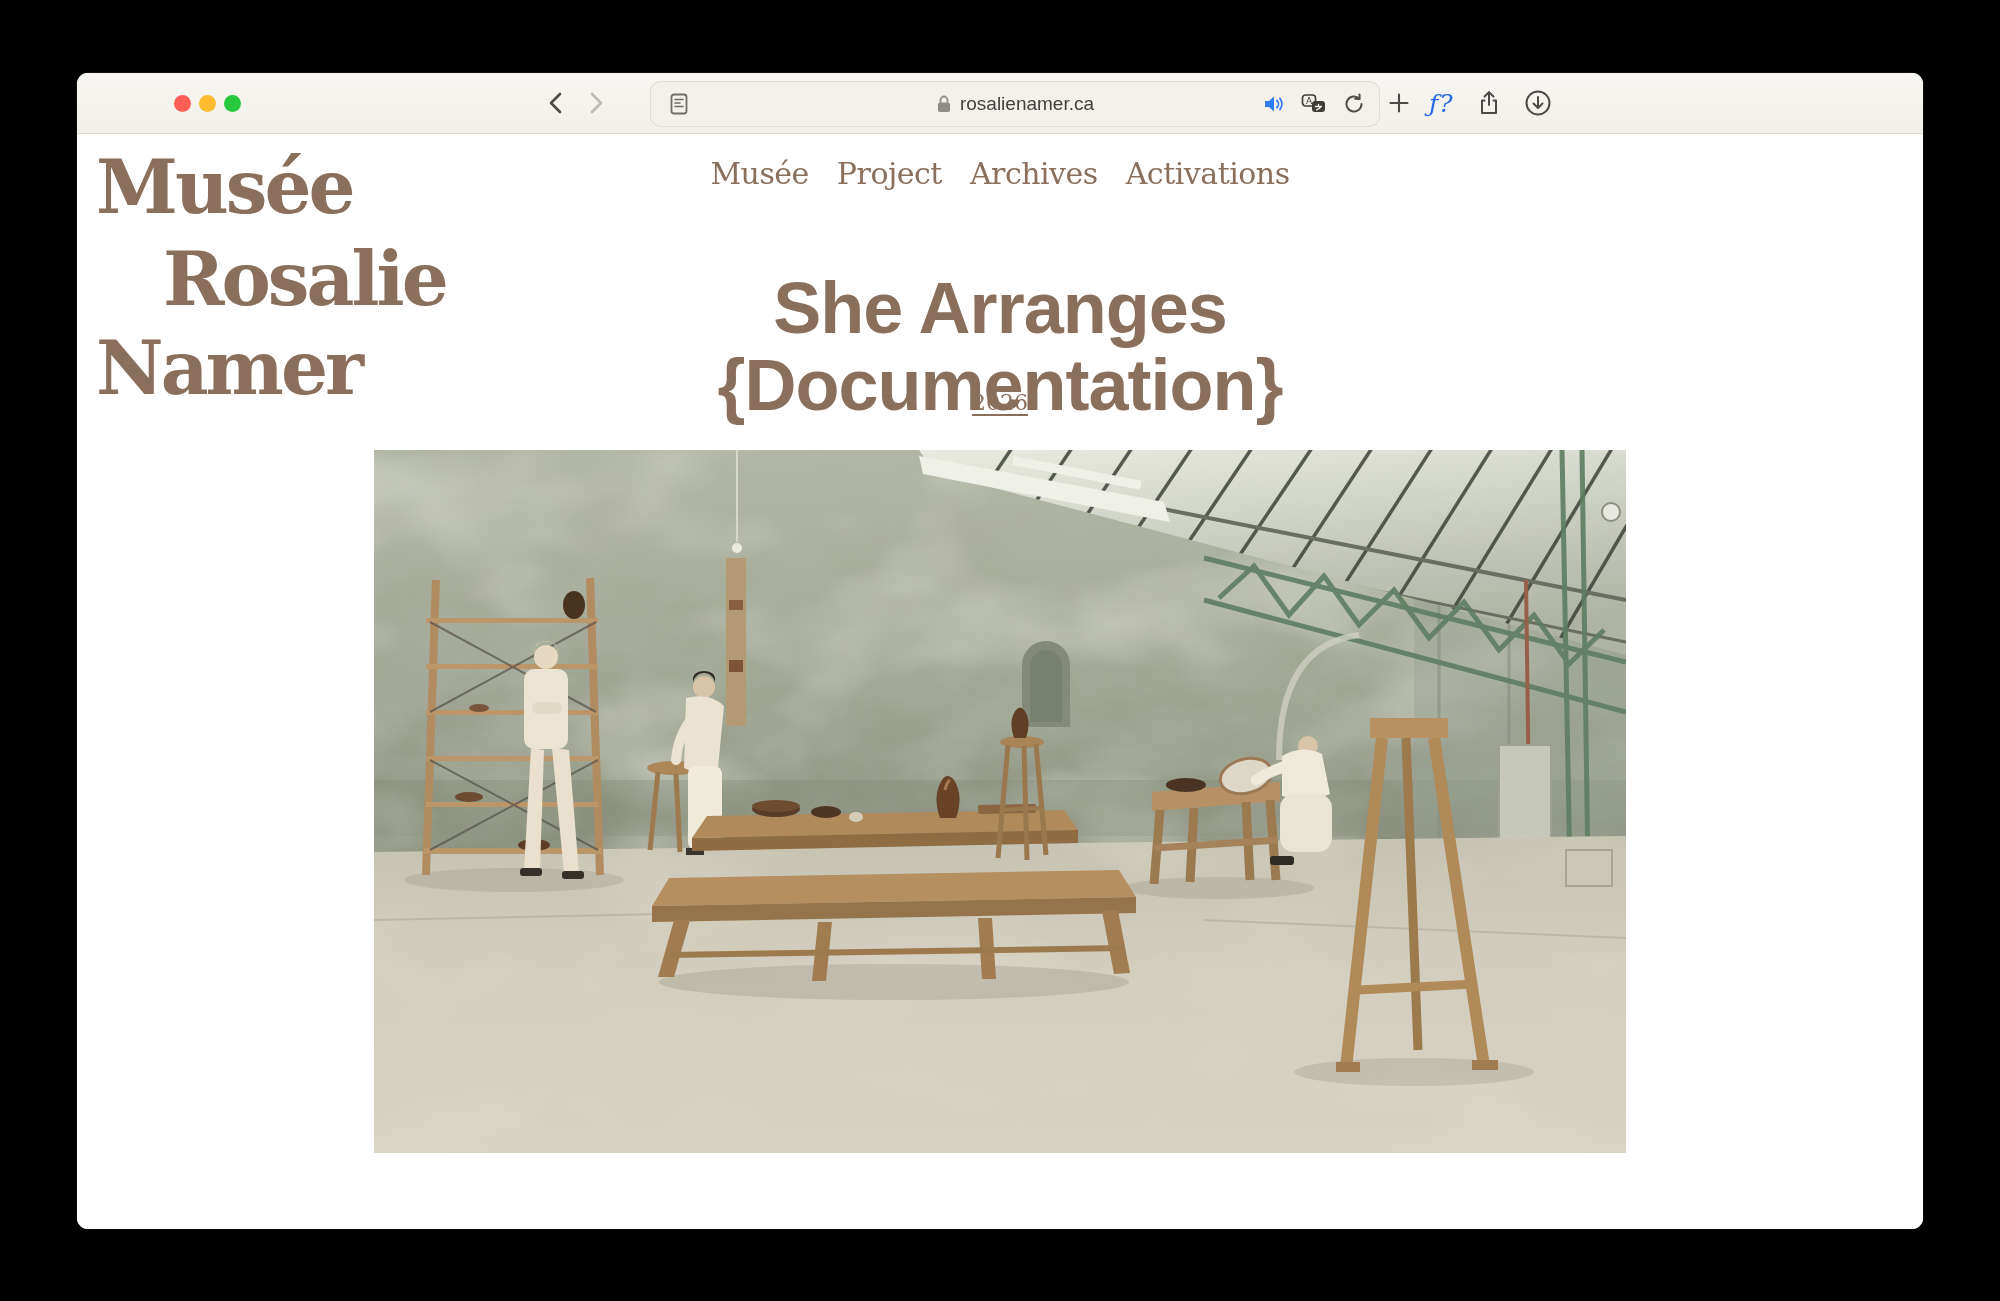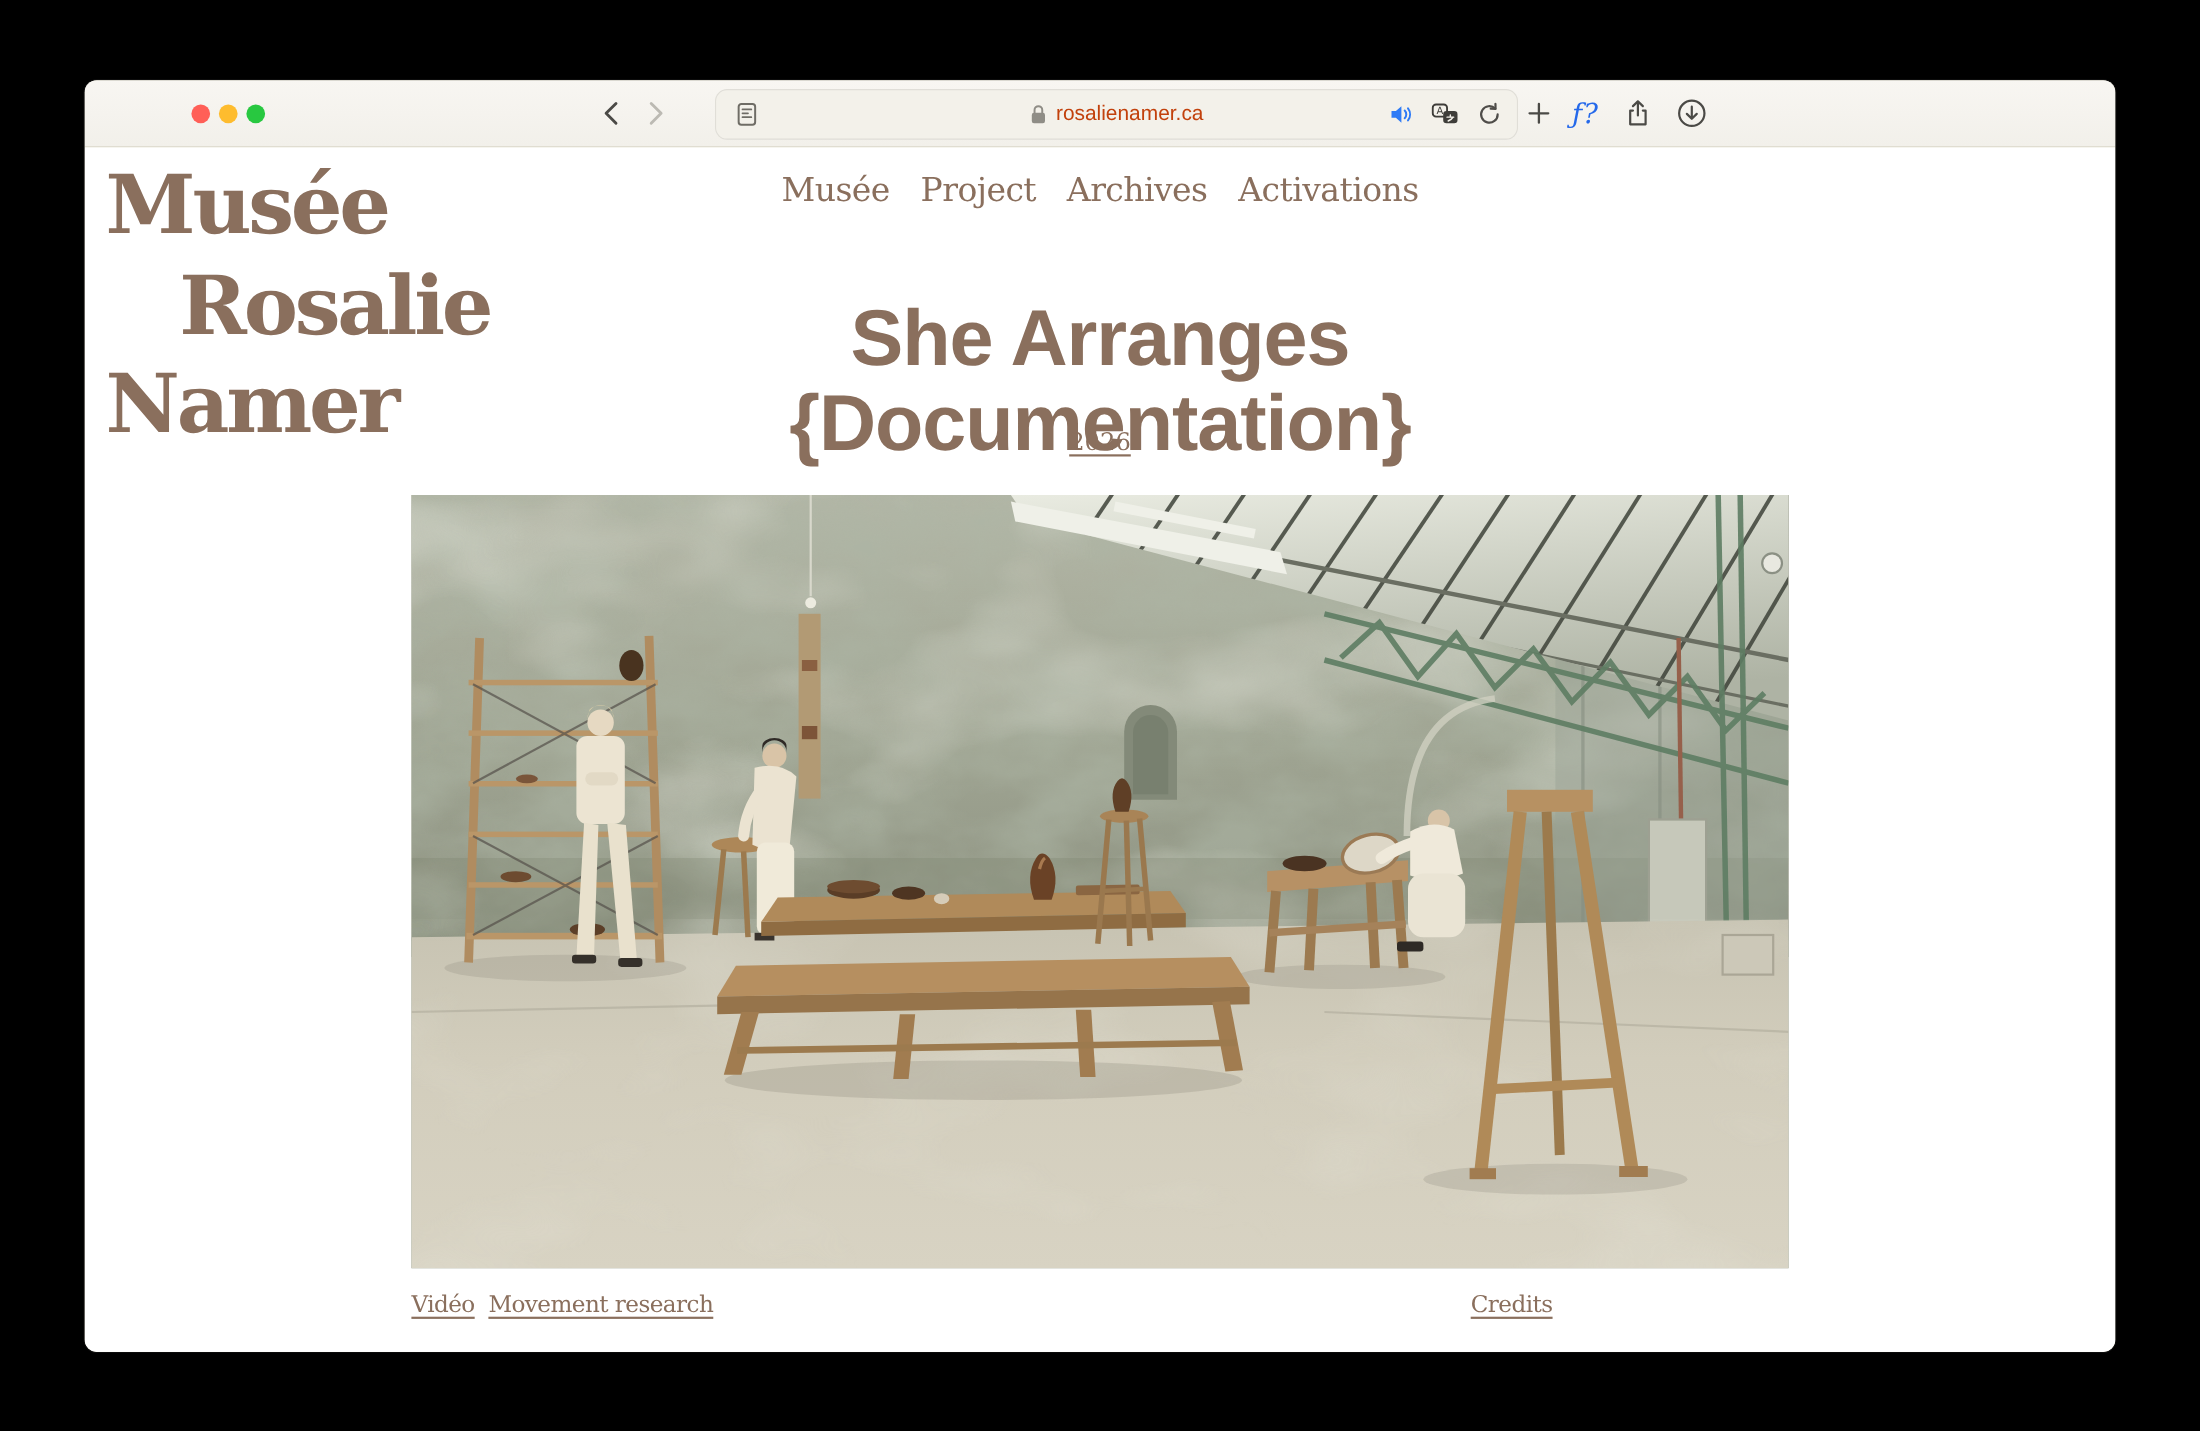--- a/index.html
+++ b/index.html
@@ -25,21 +25,21 @@
   .navbtn{position:absolute;top:14px;width:32px;height:32px;display:flex;align-items:center;justify-content:center;color:#4b4a46;}
   .navbtn.disabled{color:#bcbab3;}
   .urlbar{
     position:absolute;left:573px;top:8px;width:728px;height:44px;border-radius:11px;
     background:#f3f1ea;border:1px solid rgba(0,0,0,.08);
   }
   .reader-btn{position:absolute;left:14px;top:8px;width:28px;height:28px;color:#6f6d66;display:flex;align-items:center;justify-content:center;}
   .url-center{
     position:absolute;left:0;top:0;width:100%;height:100%;
     display:flex;align-items:center;justify-content:center;gap:8px;
-    color:#c2410c;font-size:19px;
+    color:#404040;font-size:19px;
   }
   .lockwrap{color:#8f8d86;display:flex;align-items:center;}
   .bar-icons{position:absolute;right:14px;top:8px;height:28px;display:flex;align-items:center;gap:16px;}
   .chrome-right{position:absolute;top:14px;height:32px;display:flex;align-items:center;color:#4b4a46;}
   .ext-f{font-family:"DejaVu Serif", serif;font-size:25px;color:#2569ea;font-style:italic;letter-spacing:1px;}
   
   .page{
     position:absolute;left:0;top:61px;width:1846px;height:1095px;
     background:#ffffff;overflow:hidden;color:#8a6f5d;
   }
@@ -365,20 +365,15 @@
           <line x1="1008" y1="288" x2="972" y2="618" stroke="#b08a58" stroke-width="12"></line>
           <line x1="1060" y1="288" x2="1110" y2="616" stroke="#b08a58" stroke-width="12"></line>
           <line x1="1032" y1="288" x2="1044" y2="600" stroke="#9c7a4c" stroke-width="9"></line>
           <line x1="984" y1="540" x2="1100" y2="534" stroke="#b08a58" stroke-width="9"></line>
           <rect x="962" y="612" width="24" height="10" fill="#a17c50"></rect>
           <rect x="1098" y="610" width="26" height="10" fill="#a17c50"></rect>
         </g>
       </svg>
     </div>
 
-    <div class="linksrow">
-      <a href="#" class="link-left1">Vidéo</a>
-      <a href="#" class="link-left2">Movement research</a>
-      <a href="#" class="link-right">Credits</a>
-    </div>
 
   </div>
 </div>
 
 </body></html>

